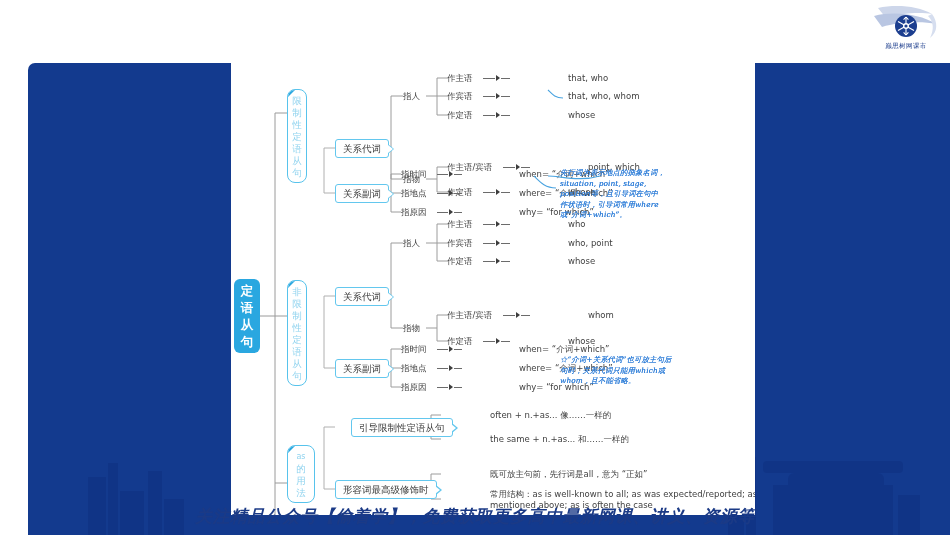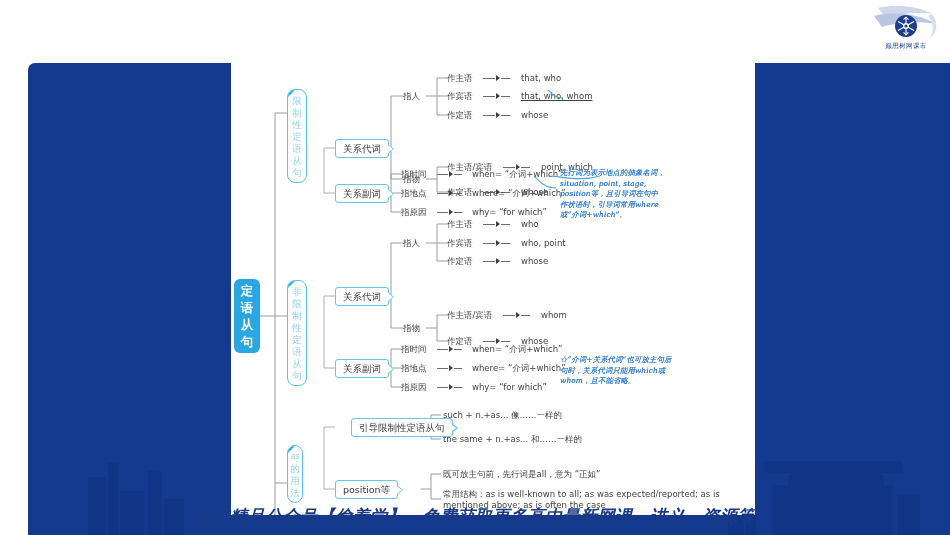--- a/index.html
+++ b/index.html
@@ -139,20 +139,21 @@
     z-index: 4;
   }
   
   .leaf {
     position: absolute;
     font-family: "DejaVu Sans", sans-serif;
     font-size: 8.5px;
     color: #3f3f3f;
     white-space: nowrap;
     z-index: 4;
+    margin-left: 47px;
   }
   .leaf.wrap { white-space: normal; line-height: 11px; }
 
   
   .conn {
     position: absolute; height: 8px; z-index: 4;
     display: flex; align-items: center;
   }
   .conn i {
     display: block; height: 1px; background: #6b6b6b; flex: 0 0 auto;
@@ -307,21 +308,21 @@
       <span>非</span>
       <span>限</span>
       <span>制</span>
       <span>性</span>
       <span>定</span>
       <span>语</span>
       <span>从</span>
       <span>句</span>
     </div>
 
-    <div class="l1node" style="left:56px; top:382px; width:16px;">
+    <div class="l1node" style="left:56px; top:382px; width:28px;">
       <span style="font-size:8px;">as</span>
       <span>的</span>
       <span>用</span>
       <span>法</span>
     </div>
 
     <div class="l2node" style="left:104px; top:76px;">
       <span>关系代词</span>
     </div>
     <div class="l2node" style="left:104px; top:121px;">
@@ -330,21 +331,21 @@
     <div class="l2node" style="left:104px; top:224px;">
       <span>关系代词</span>
     </div>
     <div class="l2node" style="left:104px; top:296px;">
       <span>关系副词</span>
     </div>
     <div class="l2node" style="left:120px; top:355px;">
       <span>引导限制性定语从句</span>
     </div>
     <div class="l2node" style="left:104px; top:417px;">
-      <span>position等</span>
+      <span>形容词最高级修饰时</span>
     </div>
 
     <div class="l3label" style="left:172px; top:28px;">指人</div>
     <div class="l3label" style="left:172px; top:111px;">指物</div>
     <div class="l3label" style="left:172px; top:175px;">指人</div>
     <div class="l3label" style="left:172px; top:260px;">指物</div>
 
     <div class="l3label" style="left:216px; top:10px;">作主语</div>
     <div class="conn" style="left:252px; top:11px;">
         <i style="width:12px"></i>
@@ -352,21 +353,21 @@
         <i style="width:9px"></i>
       </div>
     <div class="leaf" style="left:290px; top:10px;">that, who</div>
 
     <div class="l3label" style="left:216px; top:28px;">作宾语</div>
     <div class="conn" style="left:252px; top:29px;">
         <i style="width:12px"></i>
         <b></b>
         <i style="width:9px"></i>
       </div>
-    <div class="leaf" style="left:290px; top:28px;text-decoration:underline;">that, who, whom</div>
+    <div class="leaf" style="left:290px; top:28px;">that, who, whom</div>
 
     <div class="l3label" style="left:216px; top:47px;">作定语</div>
     <div class="conn" style="left:252px; top:48px;">
         <i style="width:12px"></i>
         <b></b>
         <i style="width:9px"></i>
       </div>
     <div class="leaf" style="left:290px; top:47px;">whose</div>
 
     <div class="l3label" style="left:216px; top:99px;">作主语/宾语</div>
@@ -466,21 +467,21 @@
     <div class="leaf" style="left:241px; top:300px;">where= “介词+which”</div>
 
     <div class="l3label" style="left:170px; top:319px;">指原因</div>
     <div class="conn" style="left:206px; top:320px;">
         <i style="width:11px"></i>
         <b></b>
         <i style="width:8px"></i>
       </div>
     <div class="leaf" style="left:241px; top:319px;">why= “for which”</div>
 
-    <div class="leaf" style="left:212px; top:347px;">such + n.+as... 像……一样的</div>
+    <div class="leaf" style="left:212px; top:347px;">often + n.+as... 像……一样的</div>
     <div class="leaf" style="left:212px; top:371px;">the same + n.+as... 和……一样的</div>
 
     <div class="leaf" style="left:212px; top:406px;">既可放主句前，先行词是all，意为 “正如”</div>
     <div class="leaf wrap" style="left:212px; top:426px; width:300px;">常用结构：as is well-known to all; as was expected/reported; as is mentioned above; as is often the case</div>
   </div>
 
   <svg id="hand-wires" viewBox="0 0 950 535">
     <g fill="none" stroke="#49a3e0" stroke-width="1.1">
       <path d="M563,98 C555,98 552,94 548,90"></path>
       <path d="M556,188 C545,188 540,182 534,176"></path>

